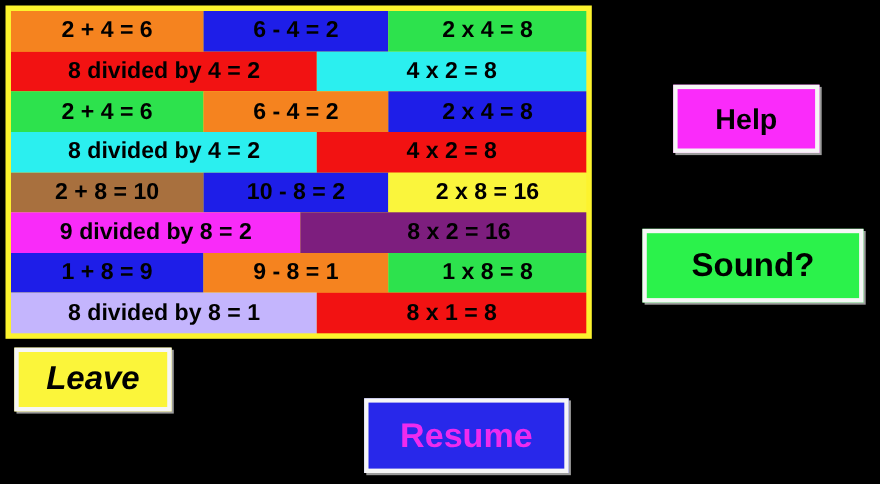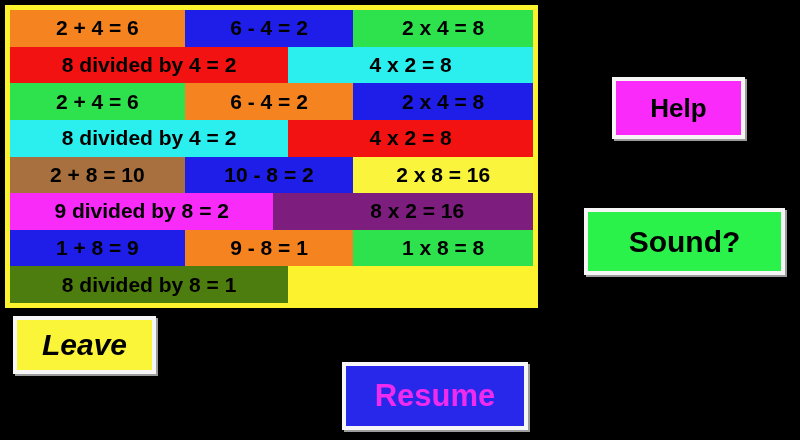--- a/index.html
+++ b/index.html
@@ -49,21 +49,21 @@
     display: flex;
     align-items: center;
     justify-content: center;
     font-weight: bold;
     color: #000000;
     cursor: pointer;
   }
   .btn-help   { left: 612px; top: 77px;  width: 133px; height: 62px; font-size: 26px; }
   .btn-sound  { left: 584px; top: 208px; width: 201px; height: 67px; font-size: 30px; }
   .btn-leave  { left: 13px;  top: 316px; width: 143px; height: 58px; font-size: 30px; font-style: italic; }
-  .btn-resume { left: 342px; top: 362px; width: 186px; height: 68px; font-size: 31px; }
+  .btn-resume { left: 331px; top: 362px; width: 186px; height: 68px; font-size: 31px; }
 </style>
 </head>
 <body>
 
 <div class="board" style="background-color: rgb(252, 243, 46);">
   <div class="board-grid">
 
     <div class="row">
       <div class="cell c3a" style="background-color: rgb(245, 131, 31);">2 + 4 = 6</div>
       <div class="cell c3b" style="background-color: rgb(30, 30, 232);">6 - 4 = 2</div>
@@ -97,21 +97,22 @@
       <div class="cell c2b" style="background-color: rgb(125, 30, 126); padding-left: 28px;">8 x 2 = 16</div>
     </div>
 
     <div class="row">
       <div class="cell c3a" style="background-color: rgb(30, 30, 232);">1 + 8 = 9</div>
       <div class="cell c3b" style="background-color: rgb(245, 131, 31);">9 - 8 = 1</div>
       <div class="cell c3c" style="background-color: rgb(45, 226, 77);">1 x 8 = 8</div>
     </div>
 
     <div class="row">
-      <div class="cell c2a" style="background-color: #4d7c0f;">8 divided by 8 = 1</div>
+      <div class="cell c2a" style="background-color: #c4b5fd;">8 divided by 8 = 1</div>
+      <div class="cell c2b" style="background-color: rgb(242, 18, 18);">8 x 1 = 8</div>
     </div>
 
   </div>
 </div>
 
 <div class="btn btn-help" style="background-color: rgb(250, 43, 250); color: rgb(0, 0, 0);">Help</div>
 
 <div class="btn btn-sound" style="background-color: rgb(43, 242, 75); color: rgb(0, 0, 0);">Sound?</div>
 
 <div class="btn btn-leave" style="background-color: rgb(251, 245, 58); color: rgb(0, 0, 0);">Leave</div>

